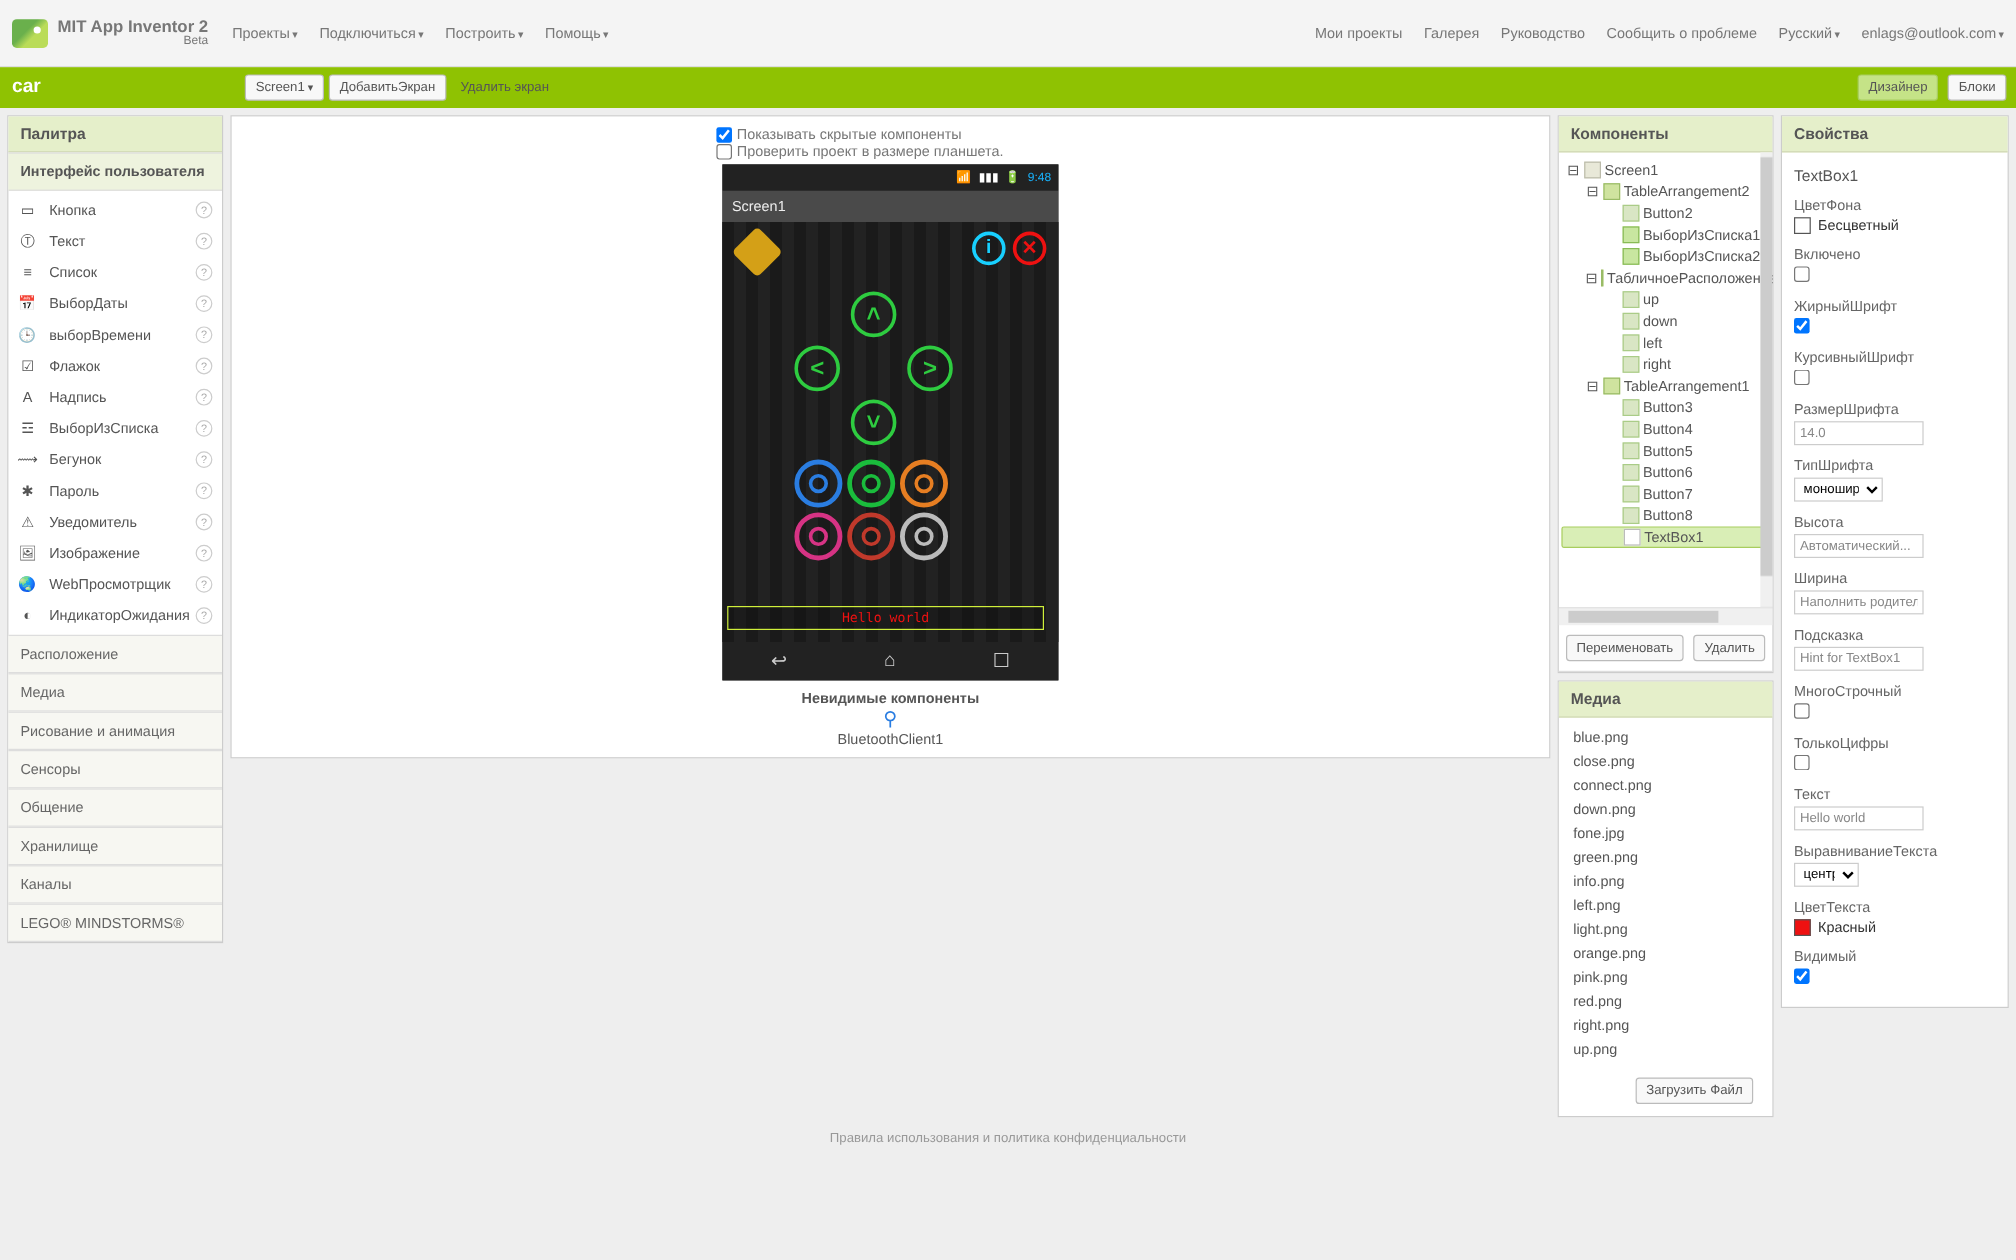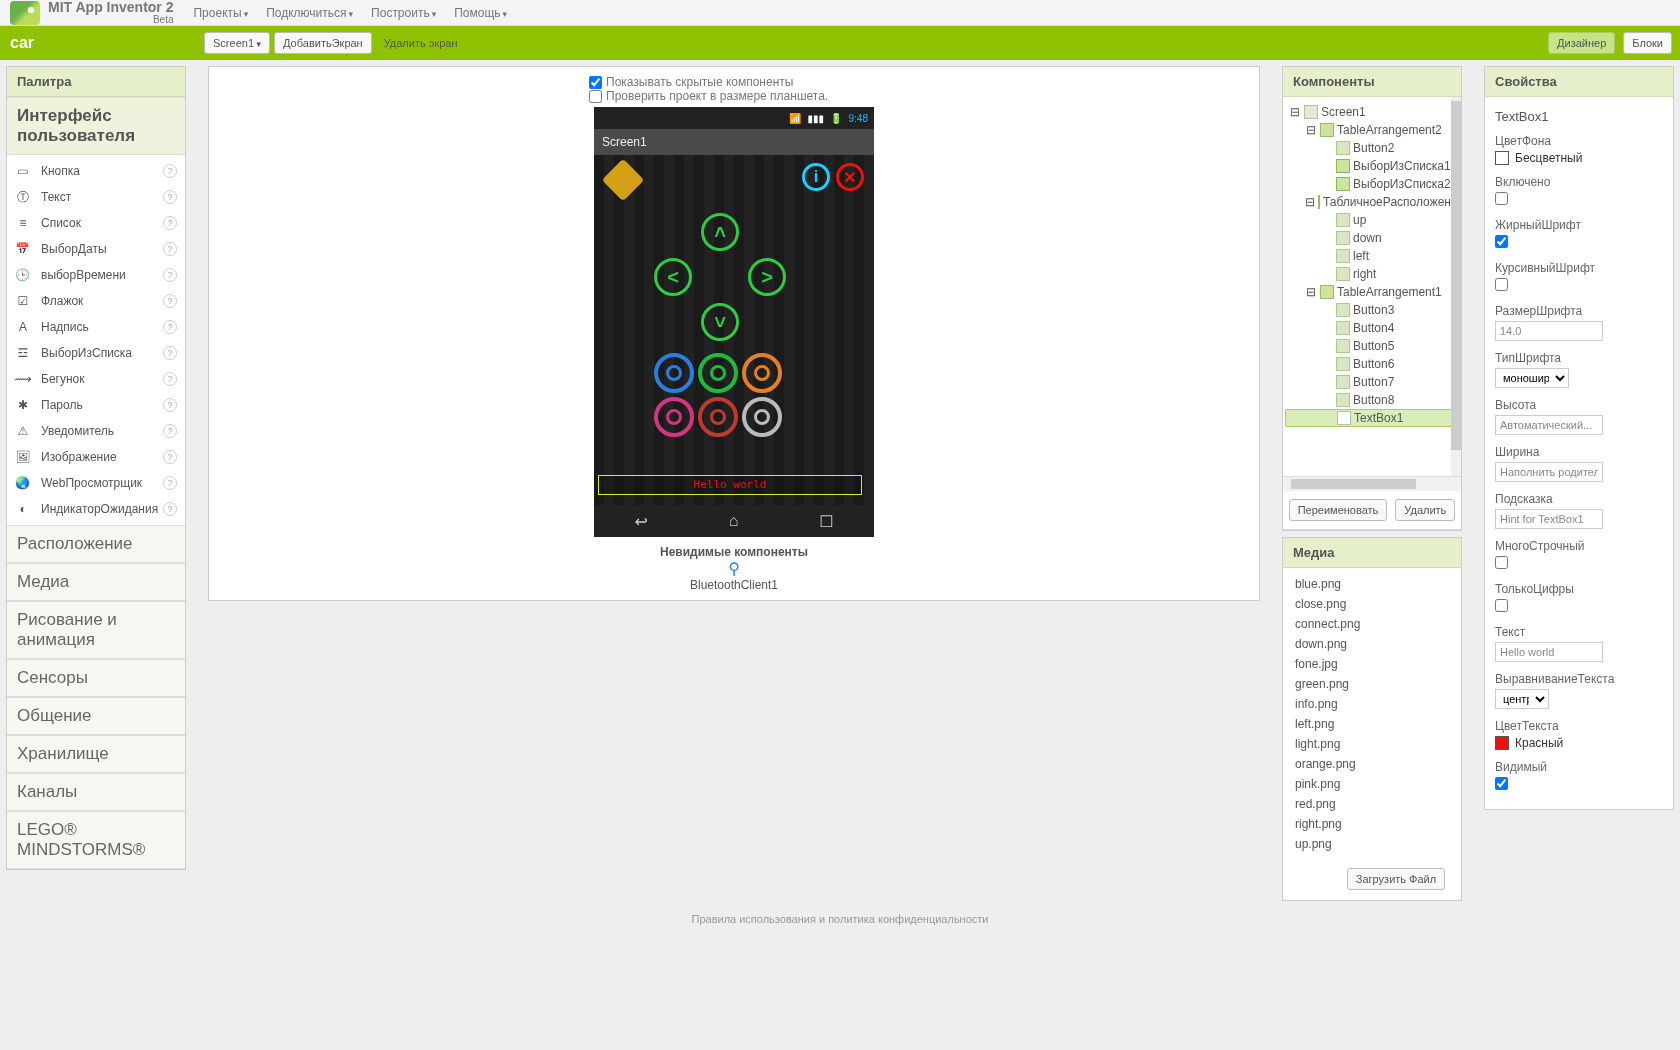--- a/index.html
+++ b/index.html
@@ -1,19 +1,19 @@
 <!DOCTYPE html>
 <html><head>
 <meta charset="utf-8">
 <style>
 * { box-sizing: border-box; margin: 0; padding: 0; font-family: Arial, Helvetica, sans-serif; }
 body { background: #eee; font-size: 12px; color: #333; }
 
 
-.topbar { height: 26px; background: #f4f4f4; border-bottom: 1px solid #ddd; display: flex; align-items: center; padding: 0 10px; }
+.topbar { height: 56px; background: #f4f4f4; border-bottom: 1px solid #ddd; display: flex; align-items: center; padding: 0 10px; }
 .logo-block { display: flex; align-items: center; margin-right: 20px; }
 .logo-img { width: 30px; height: 24px; background: linear-gradient(135deg,#6ab04c 40%,#badc58 60%); border-radius: 4px; margin-right: 8px; position:relative;}
 .logo-img::after { content:""; position:absolute; width:6px;height:6px;background:#fff;border-radius:50%;top:6px;left:18px;}
 .logo-text { color: #777; font-size: 14px; font-weight: bold; line-height:1; }
 .logo-beta { color:#777; font-size:10px; text-align:right; }
 .menu { display: flex; gap: 18px; }
 .menu-item { color: #777; cursor: pointer; font-size: 12px; }
 .menu-item .caret { font-size: 9px; margin-left:2px;}
 .spacer { flex: 1; }
 .right-menu { display: flex; gap: 18px; align-items: center; }
@@ -23,29 +23,29 @@
 .greenbar { height: 34px; background: #8fc202; display: flex; align-items: center; padding: 0 8px; }
 .project-name { color: #fff; font-size: 16px; font-weight: bold; margin-right: 170px; margin-left:2px; }
 .btn { background: #f8f8f8; border: 1px solid #bbb; border-radius: 3px; padding: 4px 8px; font-size: 11px; cursor: pointer; color:#555;}
 .btn.caret::after{content:" ▾"; font-size:9px;}
 .btn.flat { background: none; border: none; color: #555; }
 .greenbar .btn + .btn { margin-left: 4px; }
 .greenbar .btn.designer{background:#c5e387;border-color:#a8cd5e;}
 .greenbar-right{margin-left:auto;display:flex;gap:4px;}
 
 
-.main { display: flex; padding: 6px; gap: 22px; align-items: flex-start; }
+.main { display: flex; padding: 6px; gap: 6px; align-items: flex-start; }
 
 
 .panel { background: #fff; border: 1px solid #ccc; }
 .panel-header { background: #e5efca; padding: 7px 10px; font-weight: bold; color: #555; border-bottom: 1px solid #d0d8b4; font-size:13px;}
 
 
 .palette { width: 180px; flex-shrink:0;}
-.palette-cat { background: #eef3de; padding: 8px 10px; border-top: 1px solid #ddd; border-bottom:1px solid #ddd; font-weight: bold; color: #555; cursor: pointer; font-size:17px;}
+.palette-cat { background: #eef3de; padding: 8px 10px; border-top: 1px solid #ddd; border-bottom:1px solid #ddd; font-weight: bold; color: #555; cursor: pointer; font-size:12px;}
 .palette-cat.inactive{background:#f7f7f2;color:#666;font-weight:normal;}
 .palette-list { padding: 3px 0; }
 .palette-item { display: flex; align-items: center; padding: 5px 8px; cursor: move; color:#555;}
 .palette-item .pi-icon { width: 16px; height: 16px; margin-right: 10px; display:inline-flex;align-items:center;justify-content:center;}
 .palette-item .pi-label { flex: 1; font-size:12px;}
 .palette-item .pi-help { width: 14px; height: 14px; border: 1px solid #ccc; border-radius: 50%; color: #aaa; font-size: 9px; text-align: center; line-height: 12px; }
 
 
 .viewer { flex: 1; }
 .viewer-body { padding: 8px 12px; display:flex; flex-direction:column; align-items:center;}
@@ -127,20 +127,28 @@
       <div class="logo-beta">Beta</div>
     </div>
   </div>
   <div class="menu">
     <span class="menu-item"><span>Проекты</span><span class="caret">▾</span></span>
     <span class="menu-item"><span>Подключиться</span><span class="caret">▾</span></span>
     <span class="menu-item"><span>Построить</span><span class="caret">▾</span></span>
     <span class="menu-item"><span>Помощь</span><span class="caret">▾</span></span>
   </div>
   <div class="spacer"></div>
+  <div class="right-menu">
+    <span class="menu-item">Мои проекты</span>
+    <span class="menu-item">Галерея</span>
+    <span class="menu-item">Руководство</span>
+    <span class="menu-item">Сообщить о проблеме</span>
+    <span class="menu-item"><span>Русский</span><span class="caret">▾</span></span>
+    <span class="menu-item"><span>enlags@outlook.com</span><span class="caret">▾</span></span>
+  </div>
 </div>
 
 <div class="greenbar">
   <span class="project-name">car</span>
   <button class="btn caret">Screen1</button>
   <button class="btn">ДобавитьЭкран</button>
   <button class="btn flat">Удалить экран</button>
   <div class="greenbar-right">
     <button class="btn designer">Дизайнер</button>
     <button class="btn">Блоки</button>

